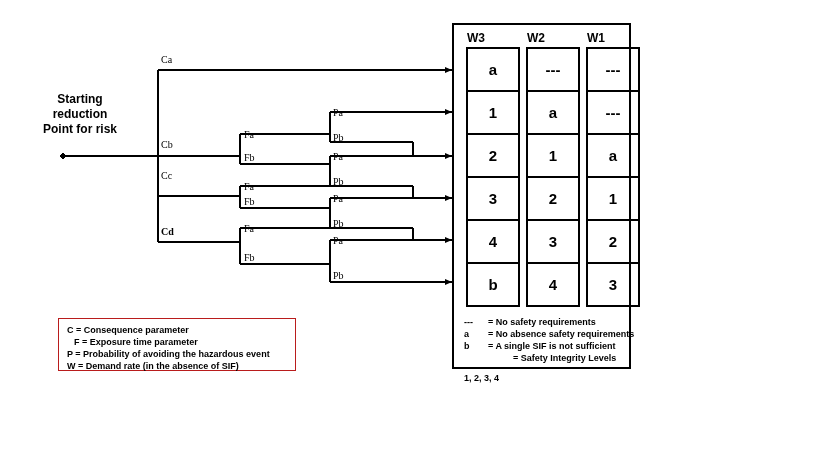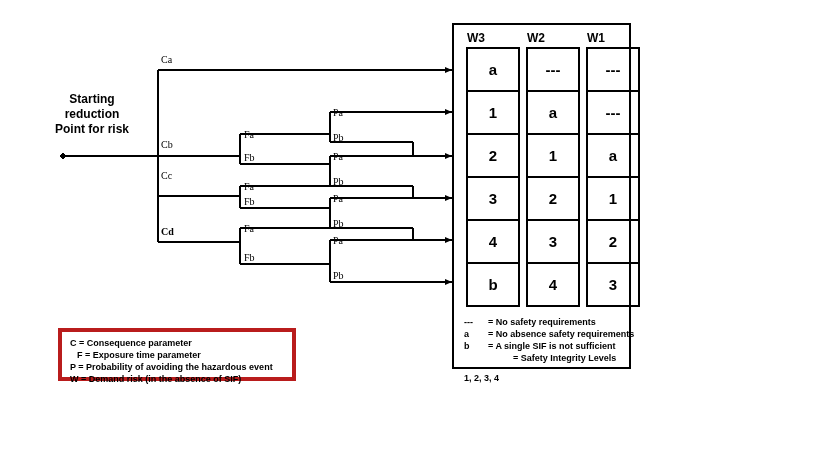--- a/index.html
+++ b/index.html
@@ -25,21 +25,21 @@
   .lbl {
     position: absolute;
     font-family: "Liberation Serif", serif;
     font-size: 10px;
     color: #000000;
     white-space: nowrap;
     line-height: 1;
   }
   .start-label {
     position: absolute;
-    left: 40px;
+    left: 28px;
     top: 92px;
     width: 104px;
     text-align: center;
     font-family: "Liberation Sans", sans-serif;
     font-size: 12px;
     font-weight: bold;
     color: #000000;
     line-height: 15px;
   }
   .wh {
@@ -58,24 +58,23 @@
     font-size: 15px;
     font-weight: bold;
     color: #000000;
   }
   .legend-box {
     position: absolute;
     left: 58px;
     top: 318px;
     width: 238px;
     height: 53px;
-    border: 4px solid #b91c1c;
+    border: 1px solid #b91c1c;
     background: #ffffff;
     box-sizing: border-box;
-    margin-top: 10px;
   }
   .legend-box .line {
     position: absolute;
     left: 8px;
     font-family: "Liberation Sans", sans-serif;
     font-size: 9px;
     font-weight: bold;
     color: #000000;
     white-space: nowrap;
   }
@@ -251,16 +250,16 @@
     <div class="line" style="left:488px; top:341px;">= A single SIF is not sufficient</div>
 
     <div class="key" style="left:464px; top:373px;">1, 2, 3, 4</div>
     <div class="line" style="left:513px; top:353px;">= Safety Integrity Levels</div>
   </div>
 
   <div class="legend-box">
     <div class="line" style="top:6px;">C = Consequence parameter</div>
     <div class="line" style="top:18px;padding-left:7px;">F = Exposure time parameter</div>
     <div class="line" style="top:30px;">P = Probability of avoiding the hazardous event</div>
-    <div class="line" style="top:42px;">W = Demand risk (in the absence of SIF)</div>
+    <div class="line" style="top:42px;">W = Demand rate (in the absence of SIF)</div>
   </div>
 
 </div>
 
 </body></html>

